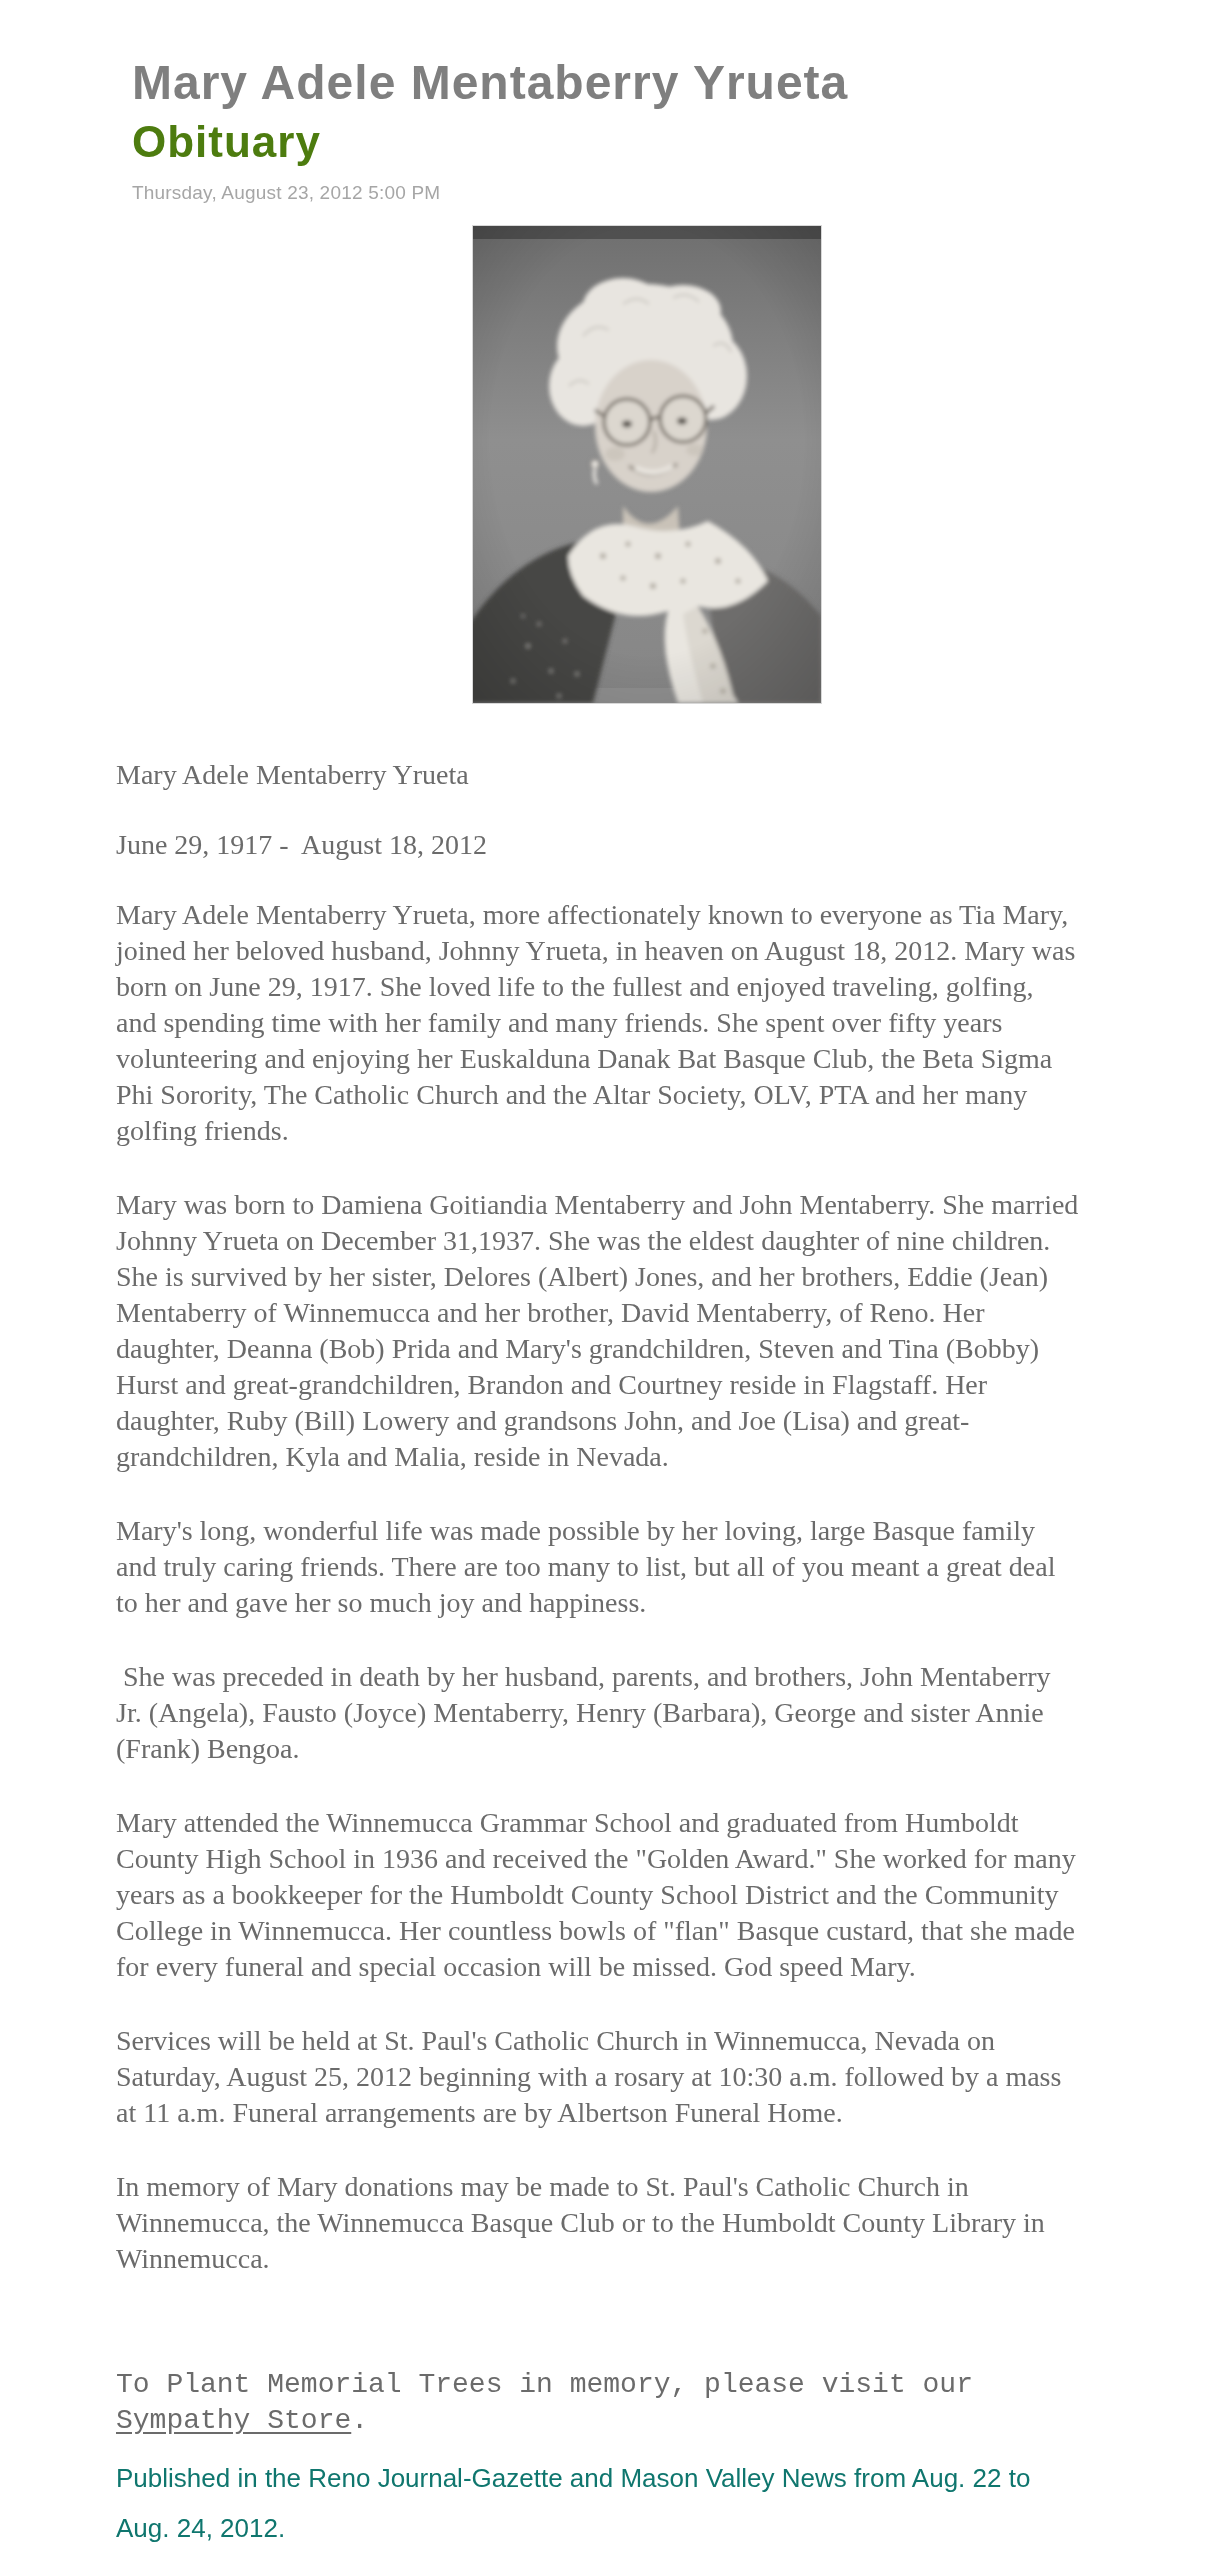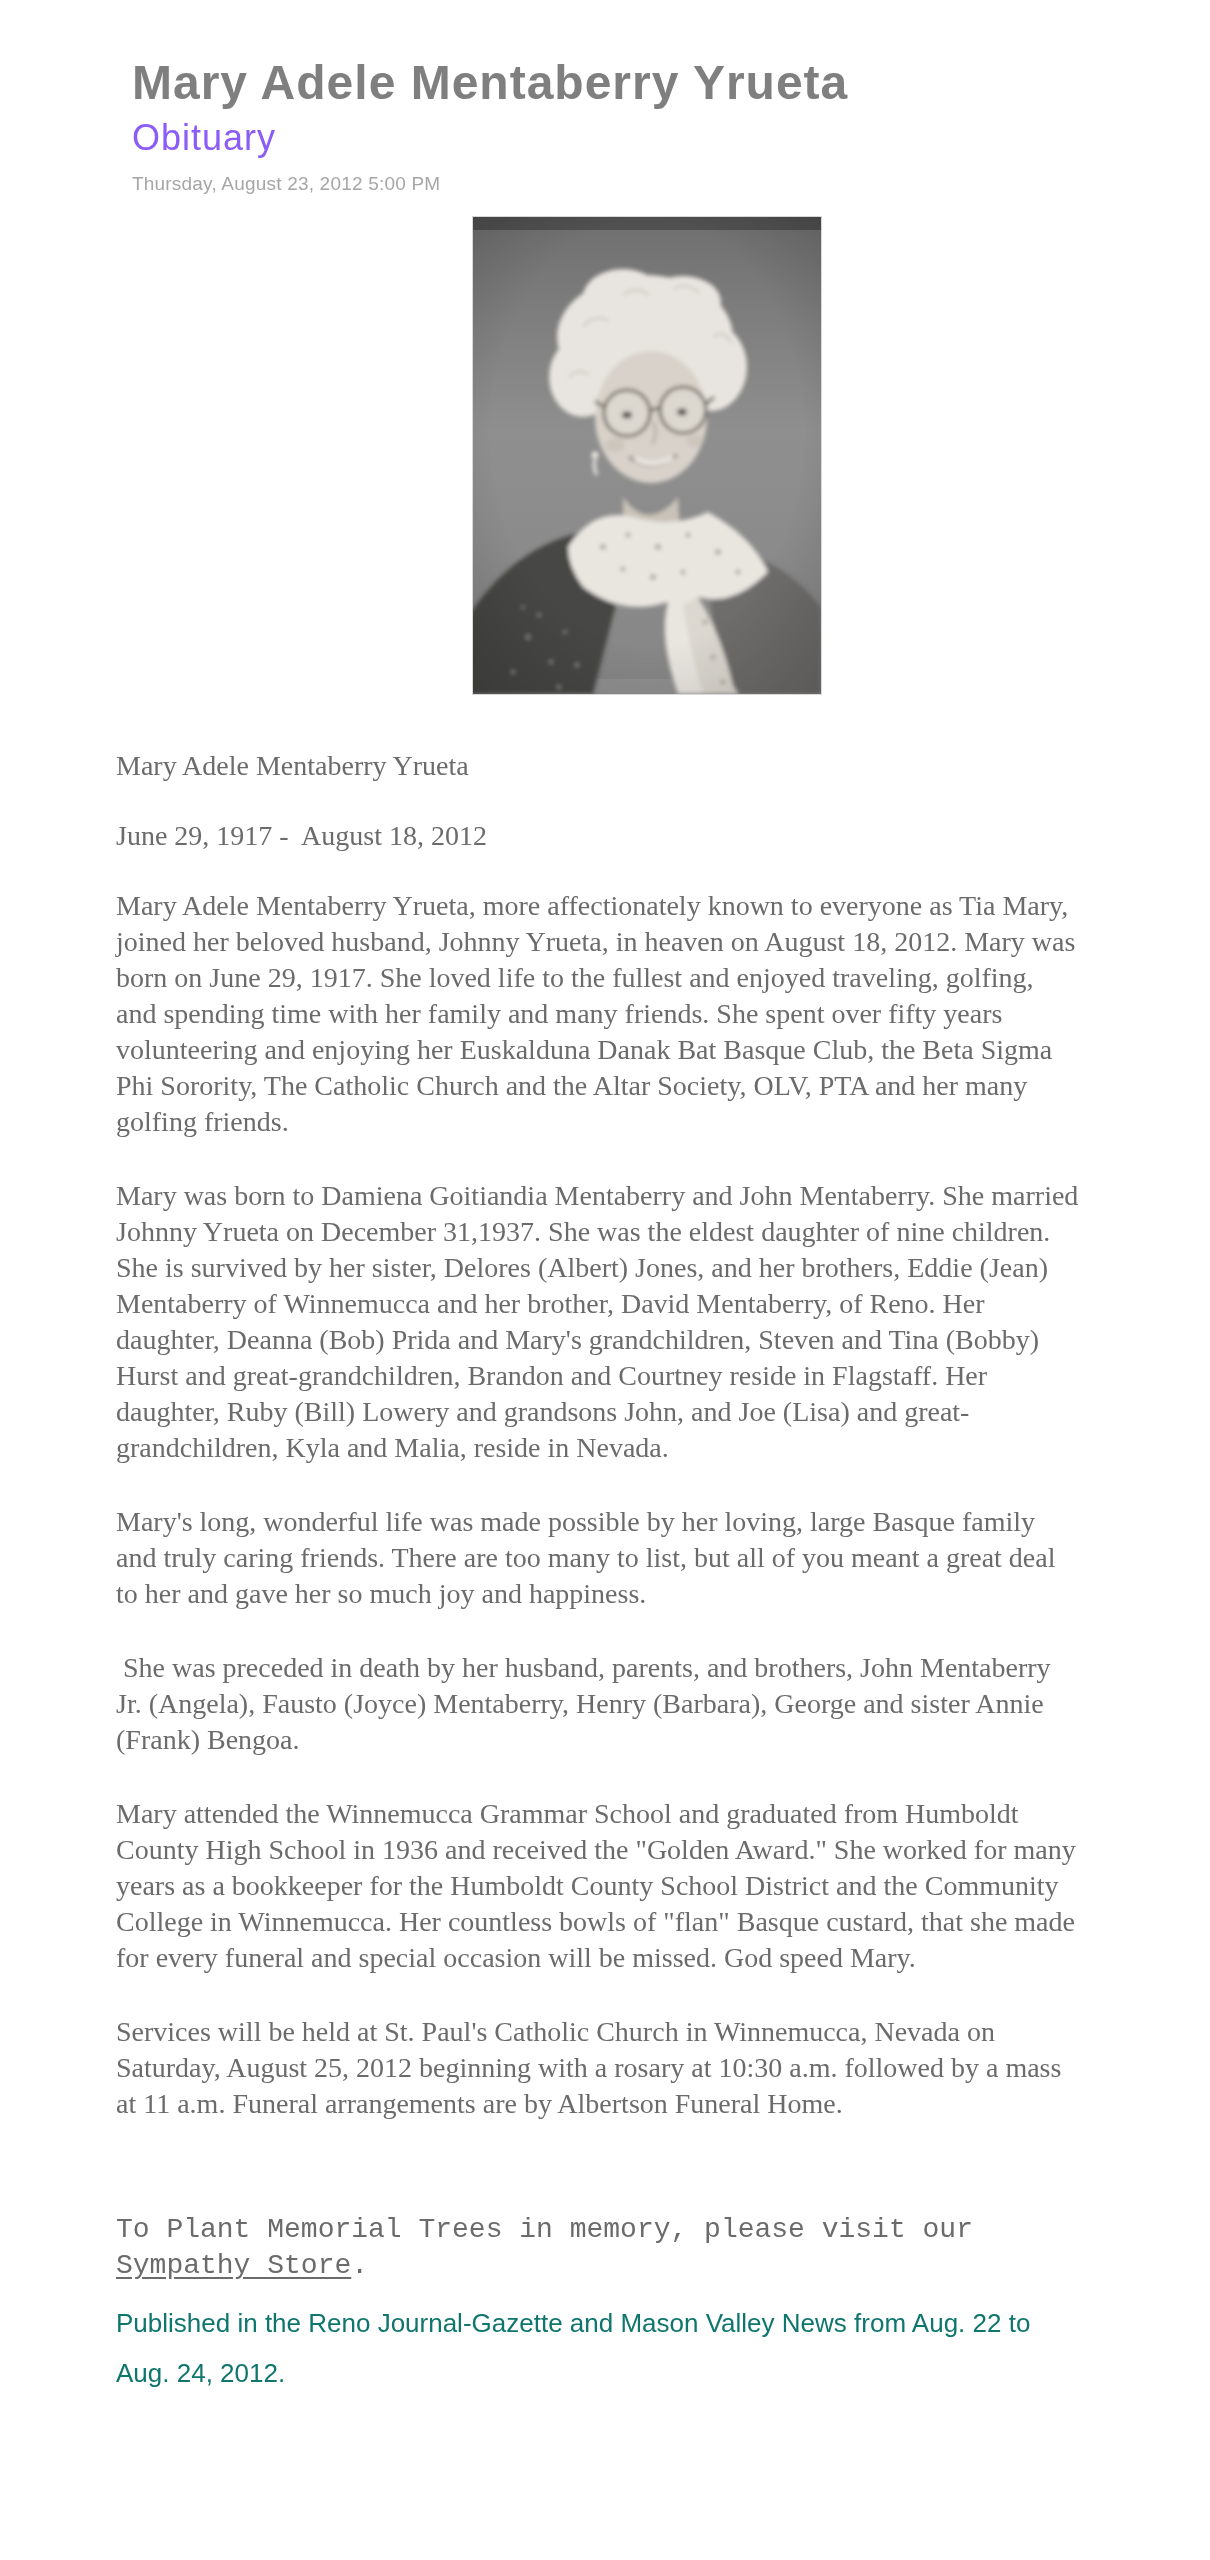--- a/index.html
+++ b/index.html
@@ -18,24 +18,24 @@
   .doc-title {
     margin: 0;
     font-size: 48px;
     font-weight: bold;
     letter-spacing: 1px;
     color: #7f7f7f;
     line-height: 1.12;
   }
   .doc-subtitle {
     margin: 8px 0 0 0;
-    font-size: 36px;
-    font-weight: normal;
+    font-size: 44px;
+    font-weight: bold;
     letter-spacing: 1px;
-    color: #8b5cf6;
+    color: #4d7c0f;
     line-height: 1.1;
   }
   .doc-timestamp {
     margin: 16px 0 0 0;
     font-size: 19px;
     color: #a6a6a6;
     letter-spacing: 0.2px;
   }
 
   
@@ -208,20 +208,21 @@
 
   <div class="content">
     <p class="lead-line">Mary Adele Mentaberry Yrueta</p>
     <p class="lead-line">June 29, 1917 -  August 18, 2012</p>
     <p>Mary Adele Mentaberry Yrueta, more affectionately known to everyone as Tia Mary, joined her beloved husband, Johnny Yrueta, in heaven on August 18, 2012. Mary was born on June 29, 1917. She loved life to the fullest and enjoyed traveling, golfing, and spending time with her family and many friends. She spent over fifty years volunteering and enjoying her Euskalduna Danak Bat Basque Club, the Beta Sigma Phi Sorority, The Catholic Church and the Altar Society, OLV, PTA and her many golfing friends.</p>
     <p>Mary was born to Damiena Goitiandia Mentaberry and John Mentaberry. She married Johnny Yrueta on December 31,1937. She was the eldest daughter of nine children. She is survived by her sister, Delores (Albert) Jones, and her brothers, Eddie (Jean) Mentaberry of Winnemucca and her brother, David Mentaberry, of Reno. Her daughter, Deanna (Bob) Prida and Mary's grandchildren, Steven and Tina (Bobby) Hurst and great-grandchildren, Brandon and Courtney reside in Flagstaff. Her daughter, Ruby (Bill) Lowery and grandsons John, and Joe (Lisa) and great-grandchildren, Kyla and Malia, reside in Nevada.</p>
     <p>Mary's long, wonderful life was made possible by her loving, large Basque family and truly caring friends. There are too many to list, but all of you meant a great deal to her and gave her so much joy and happiness.</p>
     <p> She was preceded in death by her husband, parents, and brothers, John Mentaberry Jr. (Angela), Fausto (Joyce) Mentaberry, Henry (Barbara), George and sister Annie (Frank) Bengoa.</p>
     <p>Mary attended the Winnemucca Grammar School and graduated from Humboldt County High School in 1936 and received the "Golden Award." She worked for many years as a bookkeeper for the Humboldt County School District and the Community College in Winnemucca. Her countless bowls of "flan" Basque custard, that she made for every funeral and special occasion will be missed. God speed Mary.</p>
     <p>Services will be held at St. Paul's Catholic Church in Winnemucca, Nevada on Saturday, August 25, 2012 beginning with a rosary at 10:30 a.m. followed by a mass at 11 a.m. Funeral arrangements are by Albertson Funeral Home.</p>
+    <p>In memory of Mary donations may be made to St. Paul's Catholic Church in Winnemucca, the Winnemucca Basque Club or to the Humboldt County Library in Winnemucca.</p>
   </div>
 
   <div class="footer">
     <p class="memorial-line"><span>To Plant Memorial Trees in memory, please visit our </span><a class="memorial-link">Sympathy Store</a><span>.</span></p>
     <p class="published-line">Published in the Reno Journal-Gazette and Mason Valley News from Aug. 22 to Aug. 24, 2012.</p>
   </div>
 
 </div>
 
 </body></html>

